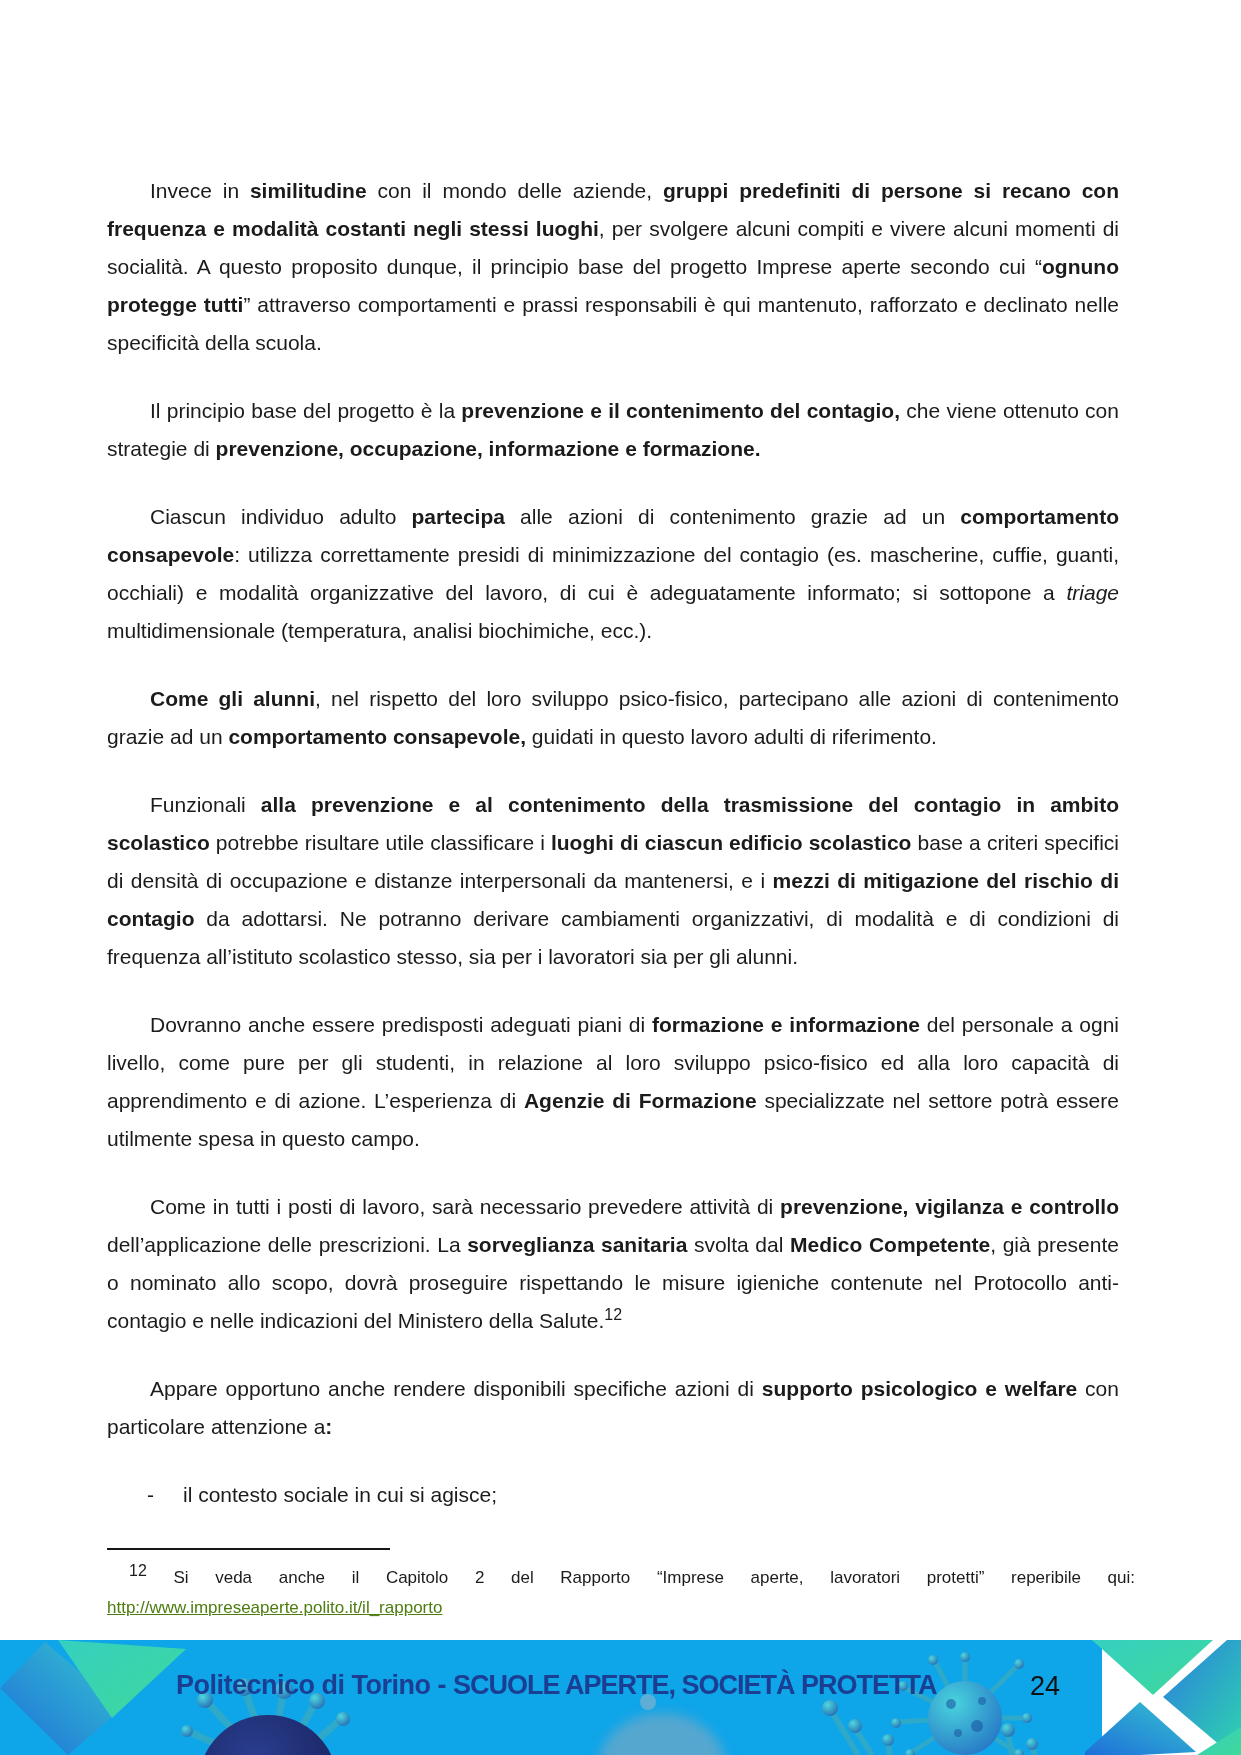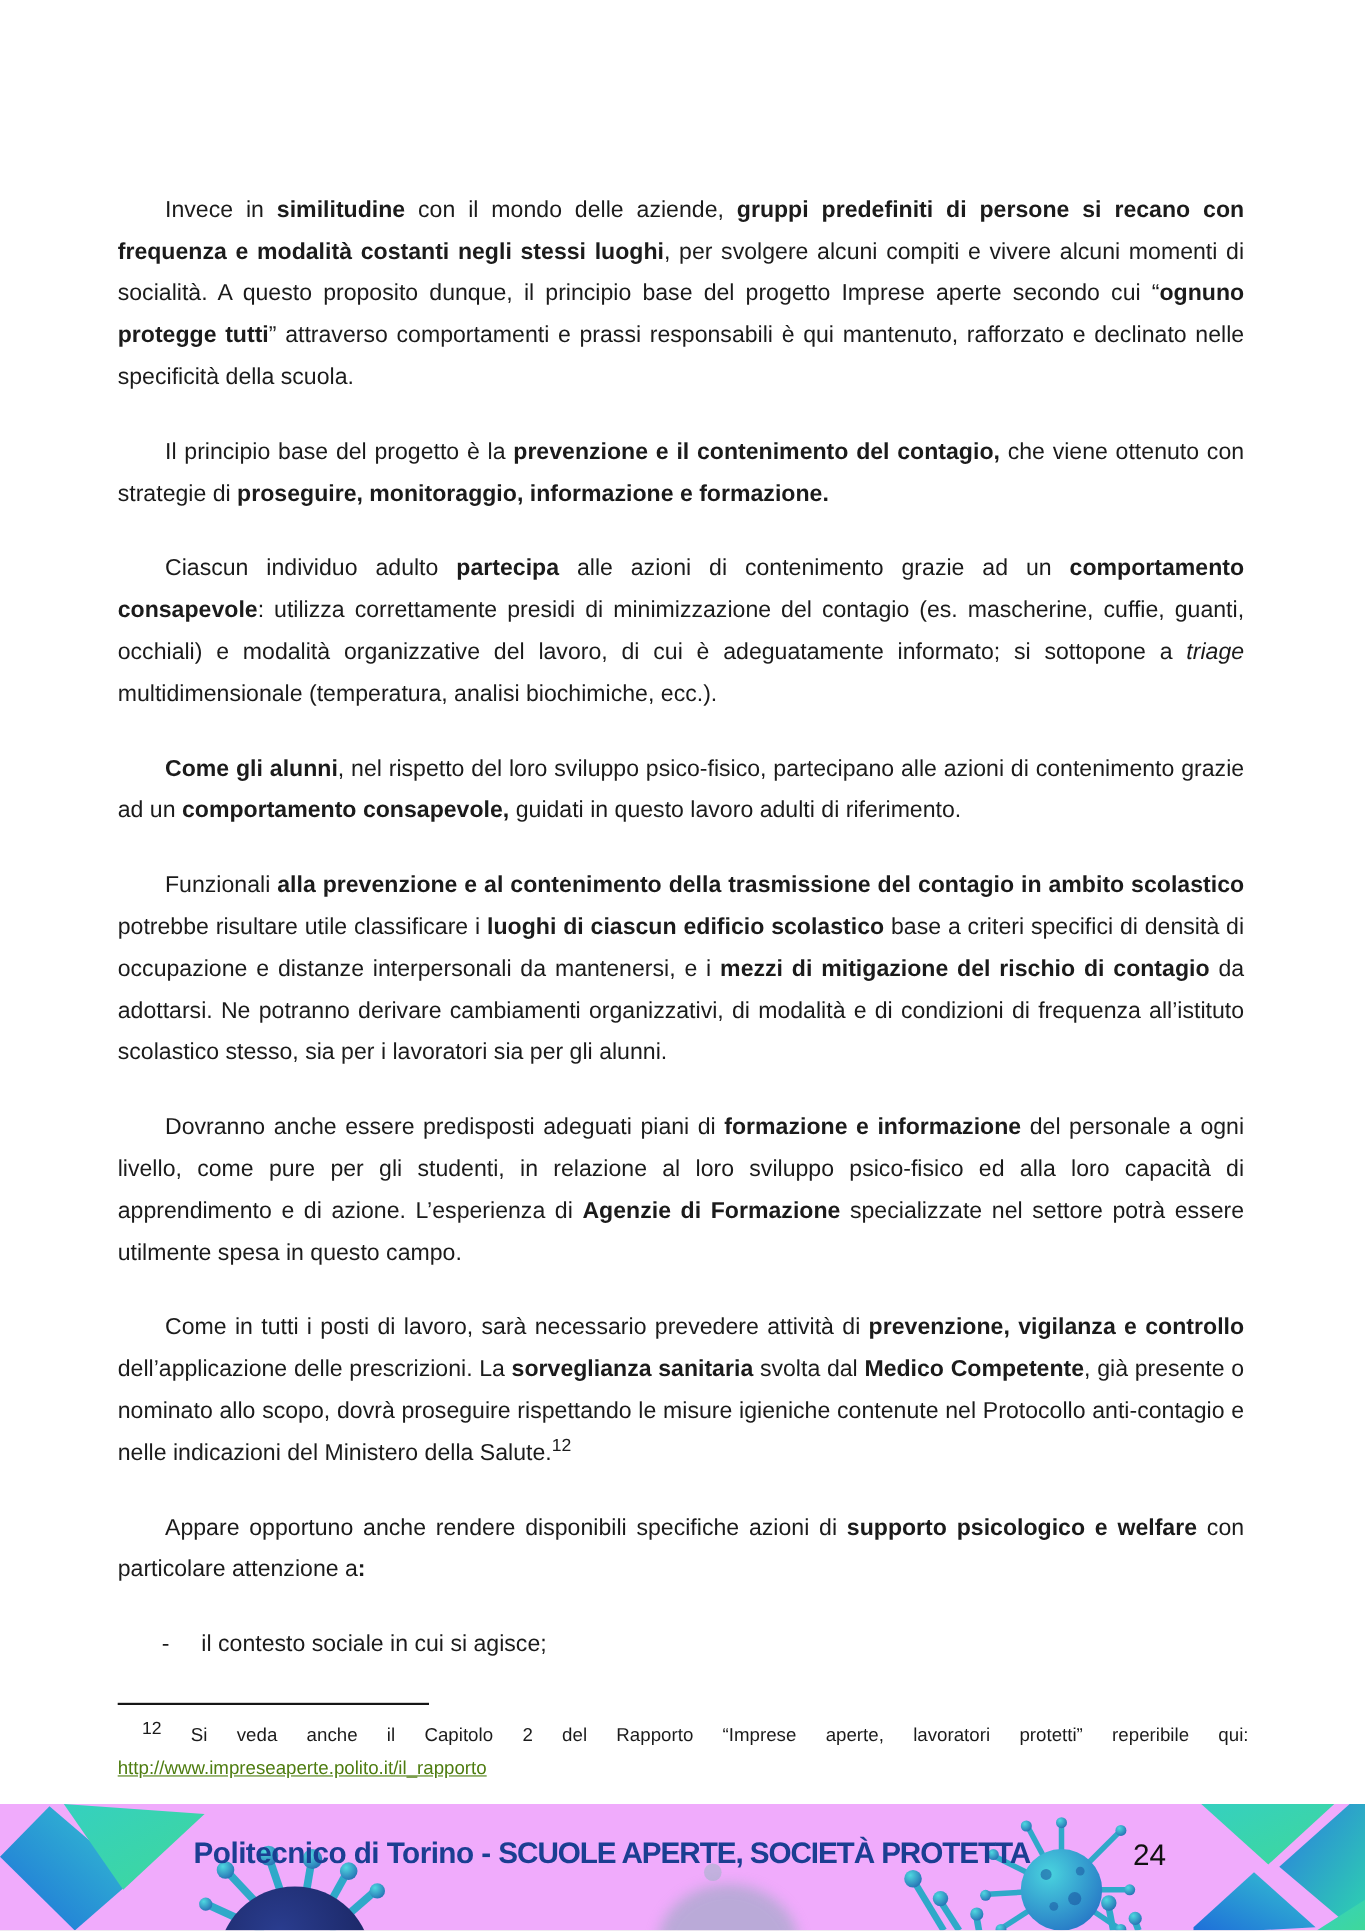--- a/index.html
+++ b/index.html
@@ -2,49 +2,49 @@
 <html><head>
 <meta charset="utf-8">
 <style>
   html,body{margin:0;padding:0;background:#e8e8e8;}
   .page{
     position:relative;width:1241px;height:1755px;margin:0 auto;
     background:#ffffff;overflow:hidden;
     font-family:"Liberation Sans",sans-serif;color:#1b1b1b;
   }
   .content{position:absolute;left:107px;top:172px;width:1028px;}
-  .para{font-size:21px;line-height:38px;text-align:justify;text-indent:43px;margin:0 4px 30px 0;}
+  .para{font-size:21px;line-height:38px;text-align:justify;text-indent:43px;margin:0 16px 30px 0;}
   .b{font-weight:bold;}
   .i{font-style:italic;}
   .para sup,.fn sup{font-size:16px;line-height:0;}
   .bullet{font-size:21px;line-height:38px;margin:0;display:flex;}
   .bullet .dash{margin-left:40px;width:36px;flex:none;}
   .footnote-area{position:absolute;left:107px;top:1548px;width:1028px;}
   .fn-sep{width:283px;border-top:2px solid #161616;margin-bottom:15px;}
   .fn{font-size:17px;line-height:25px;margin:0;}
   .fn-line1{text-align:justify;text-align-last:justify;text-indent:22px;}
   .fn-link-line{margin-top:5px;}
   a.link{color:#4d7c0f;cursor:pointer;}
-  .footer{position:absolute;left:0;bottom:0;width:1241px;height:115px;background:#f0abfc;}
+  .footer{position:absolute;left:0;bottom:0;width:1102px;height:115px;background:#0ea5e9;}
   .footer svg{position:absolute;left:0;top:0;}
   .footer-title{
     position:absolute;left:176px;top:30px;white-space:nowrap;
     font-weight:bold;color:#1b3e92;font-size:27px;letter-spacing:-0.5px;z-index:2;
   }
   .footer-title .t2{letter-spacing:-1px;}
   .page-number{position:absolute;left:1030px;top:31px;font-size:27px;color:#111;z-index:2;}
 </style>
 </head>
 <body>
 
 <div class="page">
 
   <main class="content" id="paragraphs">
       <p class="para"><span>Invece in </span><span class="b">similitudine</span><span> con il mondo delle aziende, </span><span class="b">gruppi predefiniti di persone si recano con frequenza e modalità costanti negli stessi luoghi</span><span>, per svolgere alcuni compiti e vivere alcuni momenti di socialità. A questo proposito dunque, il principio base del progetto Imprese aperte secondo cui “</span><span class="b">ognuno protegge tutti</span><span>” attraverso comportamenti e prassi responsabili è qui mantenuto, rafforzato e declinato nelle specificità della scuola.</span></p>
-      <p class="para"><span>Il principio base del progetto è la </span><span class="b">prevenzione e il contenimento del contagio,</span><span> che viene ottenuto con strategie di </span><span class="b">proseguire, monitoraggio, informazione e formazione.</span></p>
+      <p class="para"><span>Il principio base del progetto è la </span><span class="b">prevenzione e il contenimento del contagio,</span><span> che viene ottenuto con strategie di </span><span class="b">prevenzione, occupazione, informazione e formazione.</span></p>
       <p class="para"><span>Ciascun individuo adulto </span><span class="b">partecipa</span><span> alle azioni di contenimento grazie ad un </span><span class="b">comportamento consapevole</span><span>: utilizza correttamente presidi di minimizzazione del contagio (es. mascherine, cuffie, guanti, occhiali) e modalità organizzative del lavoro, di cui è adeguatamente informato; si sottopone a </span><span class="i">triage</span><span> multidimensionale (temperatura, analisi biochimiche, ecc.).</span></p>
       <p class="para"><span class="b">Come gli alunni</span><span>, nel rispetto del loro sviluppo psico-fisico, partecipano alle azioni di contenimento grazie ad un </span><span class="b">comportamento consapevole,</span><span> guidati in questo lavoro adulti di riferimento.</span></p>
       <p class="para"><span>Funzionali </span><span class="b">alla prevenzione e al contenimento della trasmissione del contagio in ambito scolastico</span><span> potrebbe risultare utile classificare i </span><span class="b">luoghi di ciascun edificio scolastico</span><span> base a criteri specifici di densità di occupazione e distanze interpersonali da mantenersi, e i </span><span class="b">mezzi di mitigazione del rischio di contagio</span><span> da adottarsi. Ne potranno derivare cambiamenti organizzativi, di modalità e di condizioni di frequenza all’istituto scolastico stesso, sia per i lavoratori sia per gli alunni.</span></p>
       <p class="para"><span>Dovranno anche essere predisposti adeguati piani di </span><span class="b">formazione e informazione</span><span> del personale a ogni livello, come pure per gli studenti, in relazione al loro sviluppo psico-fisico ed alla loro capacità di apprendimento e di azione. L’esperienza di </span><span class="b">Agenzie di Formazione</span><span> specializzate nel settore potrà essere utilmente spesa in questo campo.</span></p>
       <p class="para"><span>Come in tutti i posti di lavoro, sarà necessario prevedere attività di </span><span class="b">prevenzione, vigilanza e controllo</span><span> dell’applicazione delle prescrizioni. La </span><span class="b">sorveglianza sanitaria</span><span> svolta dal </span><span class="b">Medico Competente</span><span>, già presente o nominato allo scopo, dovrà proseguire rispettando le misure igieniche contenute nel Protocollo anti-contagio e nelle indicazioni del Ministero della Salute.</span><sup>12</sup></p>
       <p class="para"><span>Appare opportuno anche rendere disponibili specifiche azioni di </span><span class="b">supporto psicologico e welfare</span><span> con particolare attenzione a</span><span class="b">:</span></p>
       <div class="bullet">
         <span class="dash">-</span>
         <span>il contesto sociale in cui si agisce;</span>
       </div>

